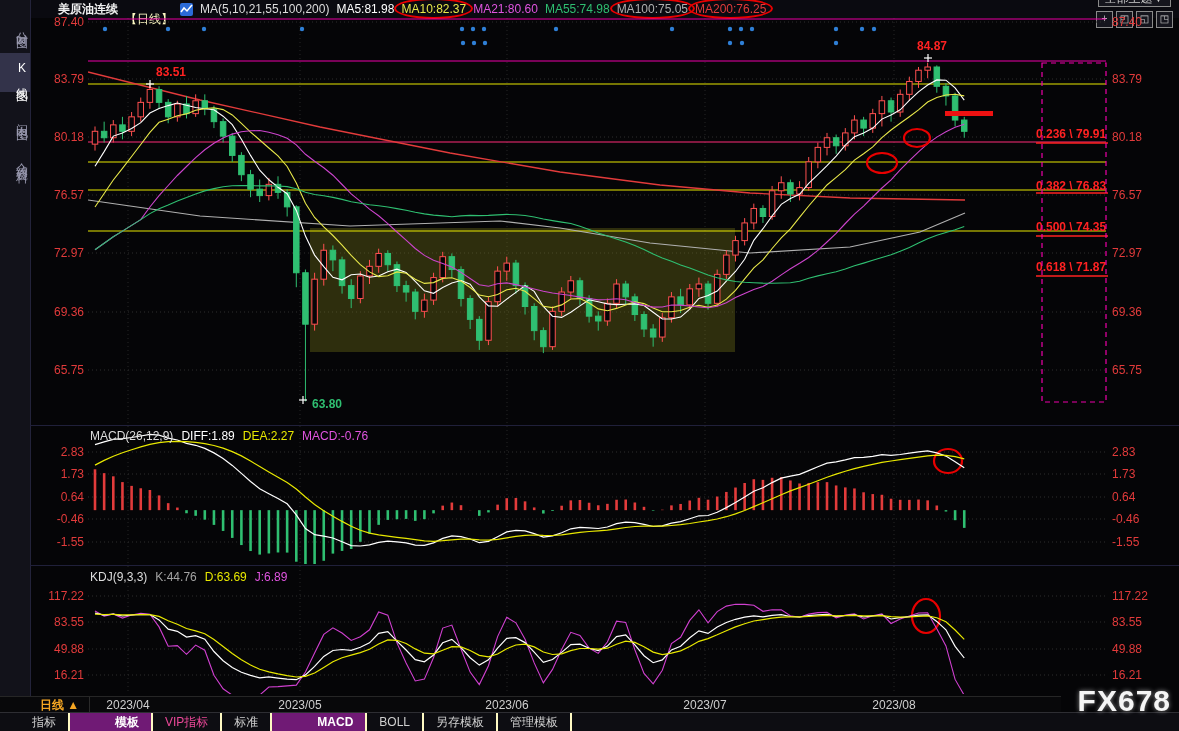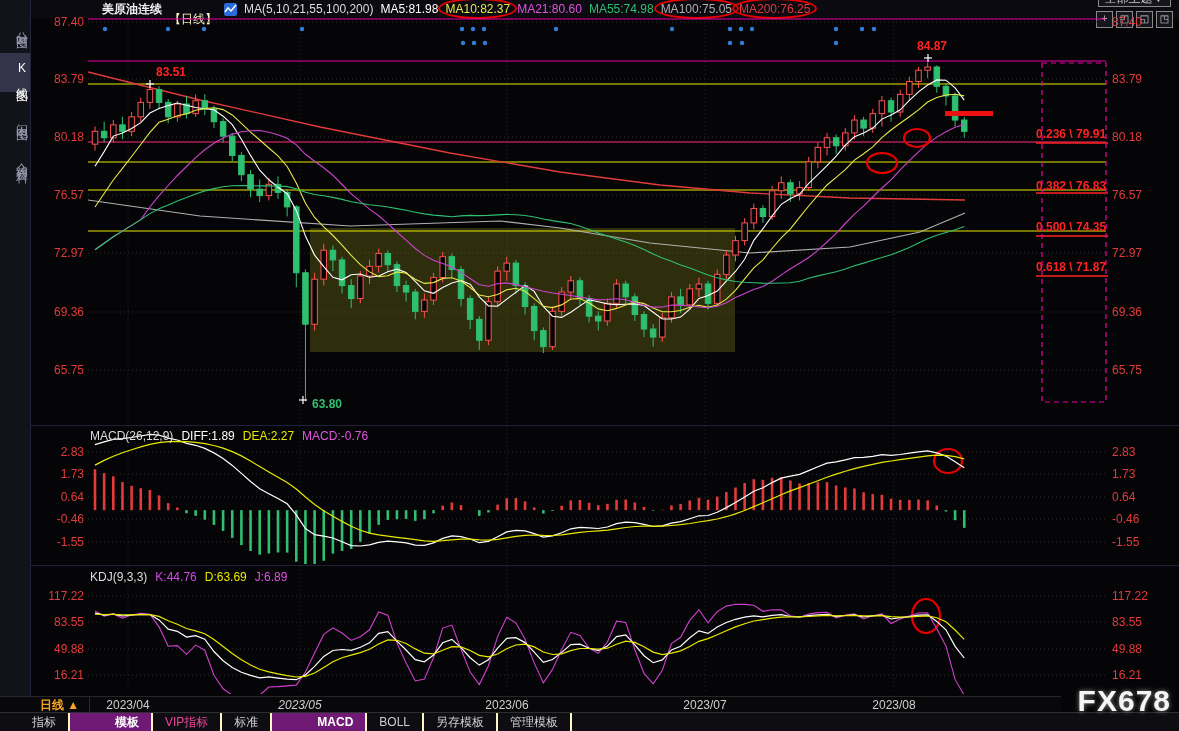--- a/index.html
+++ b/index.html
@@ -6,21 +6,21 @@
     font-family:"Liberation Sans",sans-serif;-webkit-font-smoothing:antialiased;}
   #stage{position:relative;width:1179px;height:731px;background:#050507;}
   
   #sidebar{position:absolute;left:0;top:0;width:30px;height:696px;background:#12121a;
     border-right:1px solid #23233a;display:flex;flex-direction:column;align-items:center;z-index:3;}
   .side-item{writing-mode:vertical-rl;text-orientation:upright;color:#9a9ab0;font-size:12px;
     letter-spacing:3px;padding:8px 0;margin-top:14px;width:100%;text-align:center;cursor:pointer;}
   .side-item.sel{background:#33334a;color:#fff;}
   
   #hdr{position:absolute;left:30px;top:0;width:1149px;height:18px;background:#0a0a10;z-index:2;
-    display:flex;align-items:center;font-size:12px;color:#ddd;white-space:nowrap;padding-left:72px;box-sizing:border-box;}
+    display:flex;align-items:center;font-size:12px;color:#ddd;white-space:nowrap;padding-left:28px;box-sizing:border-box;}
   #hdr .seg{margin-right:7px;}
   .t-title{color:#f0f0f0;font-weight:bold;}
   .t-tf{color:#fef9c3;font-weight:normal;margin-top:20px;}
   .kicon{display:inline-block;width:13px;height:13px;background:#2b6bd8;border-radius:2px;vertical-align:-2px;}
   .circled{position:relative;display:inline-block;}
   .circled .ring{position:absolute;left:-7px;right:-7px;top:-4px;bottom:-3px;border:2px solid #e80000;border-radius:50%;pointer-events:none;}
   #hdr-right{margin-left:auto;display:flex;align-items:center;gap:4px;padding-right:6px;flex-direction:column;}
   #theme-btn{border:1px solid #8a8a8a;color:#ccc;padding:0 6px;height:14px;line-height:13px;font-size:12px;cursor:pointer;background:#15151d;}
   .tool-btn{width:15px;height:15px;border:1px solid #8a8a8a;color:#ccc;font-size:10px;line-height:13px;
     text-align:center;cursor:pointer;background:#15151d;}
@@ -508,25 +508,25 @@
         <polyline points="95,465.1 104.15,460.4 113.3,456.2 122.45,452.7 131.6,449.7 140.75,446.9 149.9,444.4 159.05,442.6 168.2,441.7 177.35000000000002,441.3 186.5,441.7 195.65,442.4 204.8,443.6 213.95,445.5 223.1,448.1 232.25,451.6 241.4,455.9 250.55,461.0 259.70000000000005,466.6 268.85,472.0 278,477.3 287.15,482.6 296.3,489.0 305.45000000000005,497.0 314.6,504.5 323.75,510.8 332.9,516.3 342.05,521.4 351.2,526.2 360.35,530.2 369.5,533.1 378.65000000000003,534.9 387.8,536.2 396.95,537.3 406.1,538.4 415.25,539.7 424.40000000000003,540.9 433.55,541.3 442.7,540.7 451.85,539.8 461,539.1 470.15000000000003,539.1 479.3,539.8 488.45,540.1 497.6,539.4 506.75,537.9 515.9000000000001,536.4 525.05,535.3 534.2,535.0 543.35,535.4 552.5,535.5 561.6500000000001,534.9 570.8,533.7 579.95,532.4 589.1,531.5 598.25,530.9 607.4,530.1 616.5500000000001,528.8 625.7,527.5 634.85,526.5 644,526.1 653.15,526.2 662.3000000000001,526.1 671.45,525.5 680.6,524.7 689.75,523.5 698.9,522.0 708.0500000000001,520.7 717.2,519.0 726.35,516.7 735.5,513.9 744.65,510.5 753.8000000000001,506.6 762.95,502.8 772.1,498.8 781.25,494.7 790.4,490.9 799.5500000000001,487.6 808.7,484.2 817.85,480.7 827,477.2 836.15,474.1 845.3000000000001,471.3 854.45,468.6 863.6,466.3 872.75,464.3 881.9,462.4 891.0500000000001,461.0 900.2,459.7 909.35,458.4 918.5,457.1 927.65,455.8 936.8000000000001,455.2 945.95,455.4 955.1,456.7 964.25,458.9" fill="none" stroke="#e8e800" stroke-width="1.2"></polyline>
       </g>
       <g clip-path="url(#kclip)">
         <polyline points="95,610.9 104.15,616.2 113.3,613.9 122.45,618.1 131.6,615.1 140.75,613.4 149.9,614.3 159.05,626.9 168.2,646.2 177.35000000000002,645.6 186.5,654.3 195.65,645.1 204.8,650.2 213.95,675.3 223.1,688.8 232.25,695.2 241.4,697.2 250.55,696.1 259.70000000000005,695.1 268.85,687.0 278,686.6 287.15,685.9 296.3,685.1 305.45000000000005,672.0 314.6,653.1 323.75,634.4 332.9,627.8 342.05,633.0 351.2,640.4 360.35,636.8 369.5,629.8 378.65000000000003,611.9 387.8,615.2 396.95,642.9 406.1,662.9 415.25,681.0 424.40000000000003,679.1 433.55,657.5 442.7,628.1 451.85,625.1 461,649.0 470.15000000000003,672.1 479.3,684.6 488.45,665.7 497.6,636.6 506.75,617.3 515.9000000000001,622.8 525.05,639.3 534.2,662.9 543.35,682.9 552.5,669.4 561.6500000000001,649.5 570.8,632.3 579.95,635.4 589.1,648.1 598.25,653.4 607.4,642.0 616.5500000000001,621.2 625.7,622.4 634.85,649.7 644,673.4 653.15,683.9 662.3000000000001,670.2 671.45,643.5 680.6,637.3 689.75,620.4 698.9,609.8 708.0500000000001,622.9 717.2,611.6 726.35,606.1 735.5,604.2 744.65,604.4 753.8000000000001,605.3 762.95,611.3 772.1,609.7 781.25,609.9 790.4,615.7 799.5500000000001,617.2 808.7,614.1 817.85,612.6 827,612.2 836.15,617.8 845.3000000000001,615.1 854.45,613.9 863.6,619.0 872.75,615.7 881.9,613.9 891.0500000000001,623.5 900.2,619.0 909.35,616.0 918.5,613.0 927.65,612.7 936.8000000000001,628.8 945.95,645.9 955.1,679.4 964.25,695.3" fill="none" stroke="#d040d0" stroke-width="1.1"></polyline>
         <polyline points="95,613.1 104.15,615.1 113.3,614.2 122.45,616.0 131.6,615.0 140.75,614.3 149.9,614.6 159.05,619.9 168.2,629.2 177.35000000000002,631.3 186.5,637.1 195.65,635.6 204.8,639.2 213.95,651.5 223.1,660.7 232.25,667.5 241.4,672.3 250.55,675.4 259.70000000000005,677.9 268.85,676.9 278,678.1 287.15,679.1 296.3,679.7 305.45000000000005,674.9 314.6,666.4 323.75,656.4 332.9,650.5 342.05,649.5 351.2,650.3 360.35,647.3 369.5,642.8 378.65000000000003,633.3 387.8,631.6 396.95,641.2 406.1,650.0 415.25,659.6 424.40000000000003,661.8 433.55,655.1 442.7,642.8 451.85,639.4 461,647.6 470.15000000000003,657.7 479.3,665.1 488.45,659.8 497.6,648.2 506.75,638.3 515.9000000000001,637.6 525.05,642.6 534.2,652.2 543.35,662.3 552.5,659.5 561.6500000000001,652.4 570.8,644.6 579.95,644.2 589.1,648.3 598.25,650.6 607.4,646.1 616.5500000000001,636.6 625.7,634.9 634.85,644.8 644,655.7 653.15,662.7 662.3000000000001,659.9 671.45,649.9 680.6,646.3 689.75,637.8 698.9,630.8 708.0500000000001,633.4 717.2,627.0 726.35,622.5 735.5,619.3 744.65,617.2 753.8000000000001,615.8 762.95,616.9 772.1,615.4 781.25,614.7 790.4,616.5 799.5500000000001,617.0 808.7,615.7 817.85,614.8 827,614.4 836.15,616.4 845.3000000000001,615.5 854.45,614.9 863.6,617.0 872.75,615.8 881.9,615.0 891.0500000000001,619.0 900.2,617.7 909.35,616.6 918.5,615.2 927.65,614.8 936.8000000000001,621.4 945.95,629.8 955.1,646.4 964.25,658.0" fill="none" stroke="#ffffff" stroke-width="1.2"></polyline>
         <polyline points="95,614.2 104.15,614.5 113.3,614.4 122.45,614.9 131.6,614.9 140.75,614.7 149.9,614.7 159.05,616.4 168.2,620.7 177.35000000000002,624.2 186.5,628.5 195.65,630.9 204.8,633.7 213.95,639.6 223.1,646.6 232.25,653.6 241.4,659.8 250.55,665.0 259.70000000000005,669.3 268.85,671.8 278,673.9 287.15,675.6 296.3,677.0 305.45000000000005,676.3 314.6,673.0 323.75,667.5 332.9,661.8 342.05,657.7 351.2,655.2 360.35,652.6 369.5,649.3 378.65000000000003,644.0 387.8,639.9 396.95,640.3 406.1,643.5 415.25,648.9 424.40000000000003,653.2 433.55,653.8 442.7,650.2 451.85,646.6 461,646.9 470.15000000000003,650.5 479.3,655.4 488.45,656.9 497.6,654.0 506.75,648.7 515.9000000000001,645.0 525.05,644.2 534.2,646.9 543.35,652.0 552.5,654.5 561.6500000000001,653.8 570.8,650.7 579.95,648.5 589.1,648.5 598.25,649.2 607.4,648.2 616.5500000000001,644.3 625.7,641.2 634.85,642.4 644,646.8 653.15,652.1 662.3000000000001,654.7 671.45,653.1 680.6,650.9 689.75,646.5 698.9,641.3 708.0500000000001,638.6 717.2,634.8 726.35,630.7 735.5,626.9 744.65,623.7 753.8000000000001,621.0 762.95,619.6 772.1,618.2 781.25,617.1 790.4,616.9 799.5500000000001,616.9 808.7,616.5 817.85,615.9 827,615.4 836.15,615.8 845.3000000000001,615.7 854.45,615.4 863.6,615.9 872.75,615.9 881.9,615.6 891.0500000000001,616.7 900.2,617.1 909.35,616.9 918.5,616.3 927.65,615.8 936.8000000000001,617.7 945.95,621.7 955.1,630.0 964.25,639.3" fill="none" stroke="#e8e800" stroke-width="1.2"></polyline>
       </g>
     </svg>
 
   <div class="ind-hdr" style="top:429px" id="macd-hdr"><span style="color: rgb(221, 221, 221);">MACD(26,12,9)</span><span style="color: rgb(255, 255, 255);">DIFF:1.89</span><span style="color: rgb(232, 232, 0);">DEA:2.27</span><span style="color: rgb(224, 84, 224);">MACD:-0.76</span></div>
-  <div class="ind-hdr" style="top:570px" id="kdj-hdr"><span style="color: rgb(221, 221, 221);">KDJ(9,3,3)</span><span style="color: #d946ef;">K:44.76</span><span style="color: rgb(232, 232, 0);">D:63.69</span><span style="color: rgb(224, 84, 224);">J:6.89</span></div>
+  <div class="ind-hdr" style="top:570px" id="kdj-hdr"><span style="color: rgb(221, 221, 221);">KDJ(9,3,3)</span><span style="color: #a3a3a3;">K:44.76</span><span style="color: rgb(232, 232, 0);">D:63.69</span><span style="color: rgb(224, 84, 224);">J:6.89</span></div>
 
   <div id="axisrow">
     <span id="tf-label">日线 ▲</span>
-    <span id="dates"><span class="date-label" style="left: 128px;">2023/04</span><span class="date-label" style="left: 300px; font-style: italic;">2023/05</span><span class="date-label" style="left: 507px;">2023/06</span><span class="date-label" style="left: 705px;">2023/07</span><span class="date-label" style="left: 894px;">2023/08</span></span>
+    <span id="dates"><span class="date-label" style="left: 128px;">2023/04</span><span class="date-label" style="left: 300px;">2023/05</span><span class="date-label" style="left: 507px;">2023/06</span><span class="date-label" style="left: 705px;">2023/07</span><span class="date-label" style="left: 894px;">2023/08</span></span>
   </div>
 
   <div id="toolbar">
       <div class="tab">指标</div>
       <div class="tab selected">模板</div>
       <div class="tab vip">VIP指标</div>
       <div class="tab">标准</div>
       <div class="tab selected">MACD</div>
       <div class="tab">BOLL</div>
       <div class="tab">另存模板</div>

